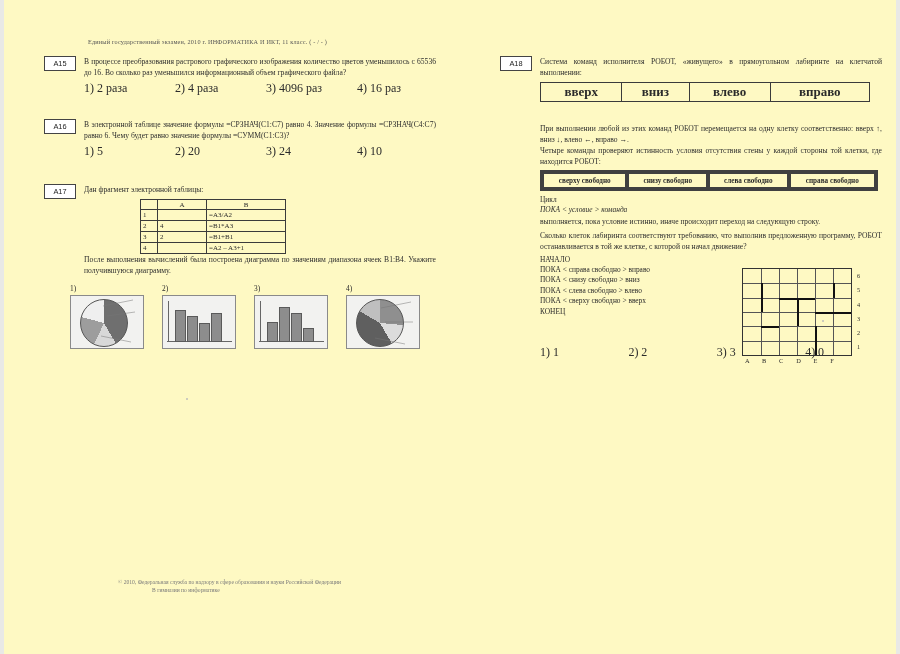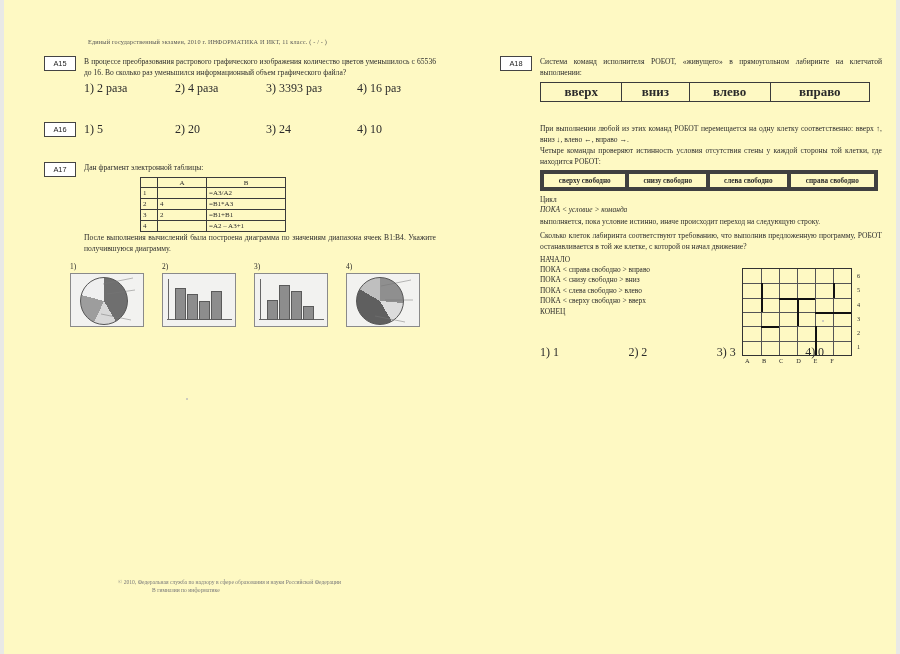--- a/index.html
+++ b/index.html
@@ -239,29 +239,30 @@
   <div class="header-line">Единый государственный экзамен, 2010 г.    ИНФОРМАТИКА И ИКТ, 11 класс.  ( - / - )</div>
 
   <div class="col col-left">
 
     <div class="task">
       <div class="tag">A15</div>
       <div class="body">В процессе преобразования растрового графического изображения количество цветов уменьшилось с 65536 до 16. Во сколько раз уменьшился информационный объем графического файла?</div>
       <div class="answers">
         <span class="a1">1) 2 раза</span>
         <span class="a2">2) 4 раза</span>
-        <span class="a3">3) 3393 раз</span>
+        <span class="a3">3) 4096 раз</span>
         <span class="a4">4) 16 раз</span>
       </div>
     </div>
 
     <div style="height:14px"></div>
 
     <div class="task">
       <div class="tag">A16</div>
+      <div class="body">В электронной таблице значение формулы =СРЗНАЧ(C1:C7) равно 4. Значение формулы =СРЗНАЧ(C4:C7) равно 6. Чему будет равно значение формулы =СУММ(C1:C3)?</div>
       <div class="answers">
         <span class="a1">1) 5</span>
         <span class="a2">2) 20</span>
         <span class="a3">3) 24</span>
         <span class="a4">4) 10</span>
       </div>
     </div>
 
     <div style="height:16px"></div>
 

